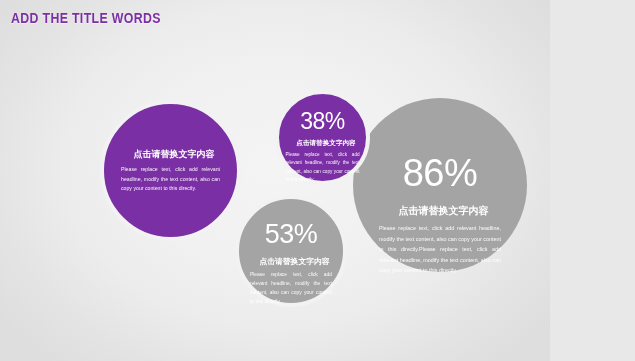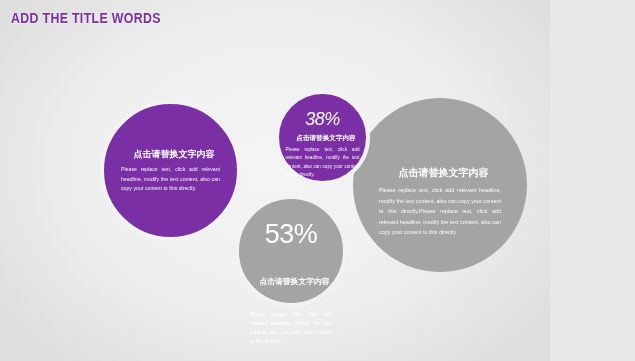--- a/index.html
+++ b/index.html
@@ -94,34 +94,33 @@
     width: 99px; margin-top: 4px;
   }
 
   
   #bubble-38 {
     left: 275px; top: 90px;
     width: 95px; height: 95px;
     z-index: 5;
     padding-top: 16px;
   }
-  #bubble-38 .pct { font-size: 18px; font-style: italic; }
+  #bubble-38 .pct { font-size: 23px; }
   #bubble-38 .headline { font-size: 6.6px; margin-top: 6px; }
   #bubble-38 .body-copy {
     font-size: 4.6px; line-height: 1.85;
     width: 74px; margin-top: 3px;
   }
 
   
   #bubble-53 {
     left: 235px; top: 195px;
     width: 112px; height: 112px;
     z-index: 3;
     padding-top: 22px;
-    gap: 20px;
   }
   #bubble-53 .pct { font-size: 27px; }
   #bubble-53 .headline { font-size: 7.8px; margin-top: 8px; }
   #bubble-53 .body-copy {
     font-size: 4.9px; line-height: 1.85;
     width: 82px; margin-top: 3px;
   }
 
   
   #bubble-86 {
@@ -138,20 +137,21 @@
   }
 </style>
 </head>
 <body>
 
 <div id="slide">
 
   <div class="title">ADD THE TITLE WORDS</div>
 
   <div class="bubble gray" id="bubble-86">
+    <div class="pct">86%</div>
     <div class="headline">点击请替换文字内容</div>
     <div class="body-copy">Please replace text, click add relevant headline, modify the text content, also can copy your content to this directly.Please replace text, click add relevant headline, modify the text content, also can copy your content to this directly.</div>
   </div>
 
   <div class="bubble gray ringed" id="bubble-53">
     <div class="pct">53%</div>
     <div class="headline">点击请替换文字内容</div>
     <div class="body-copy">Please replace text, click add relevant headline, modify the text content, also can copy your content to this directly.</div>
   </div>
 

